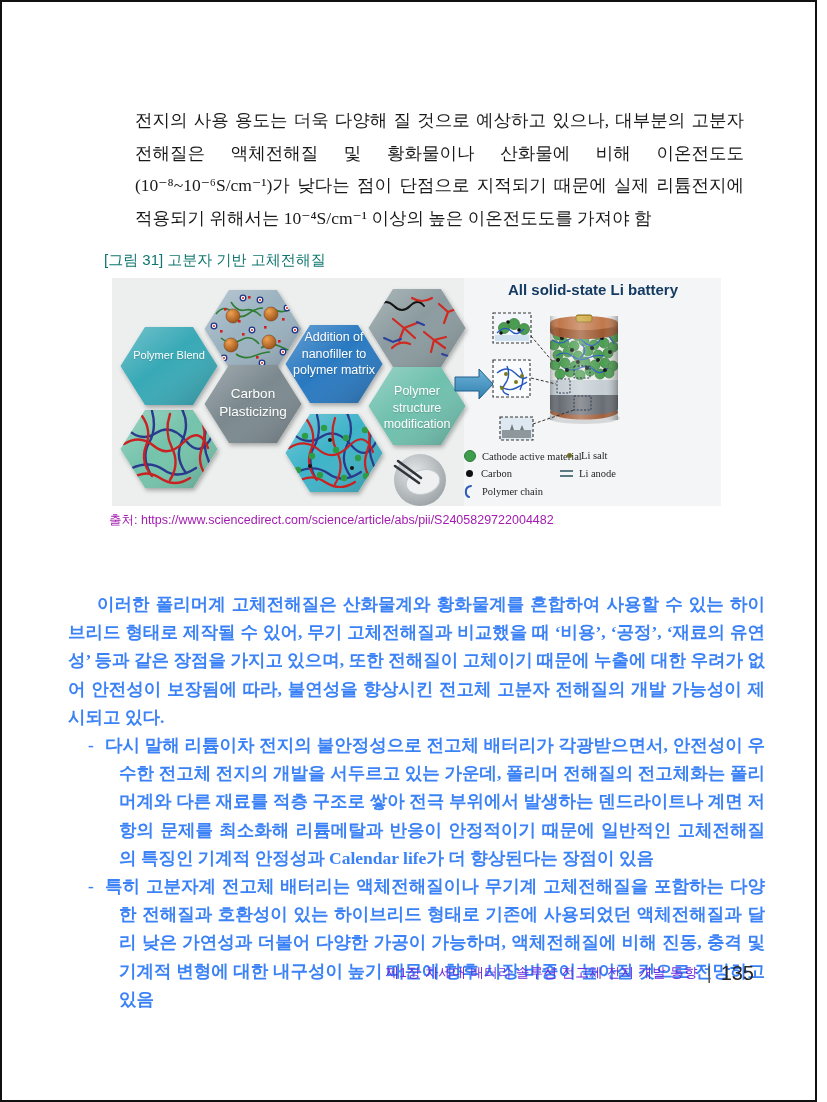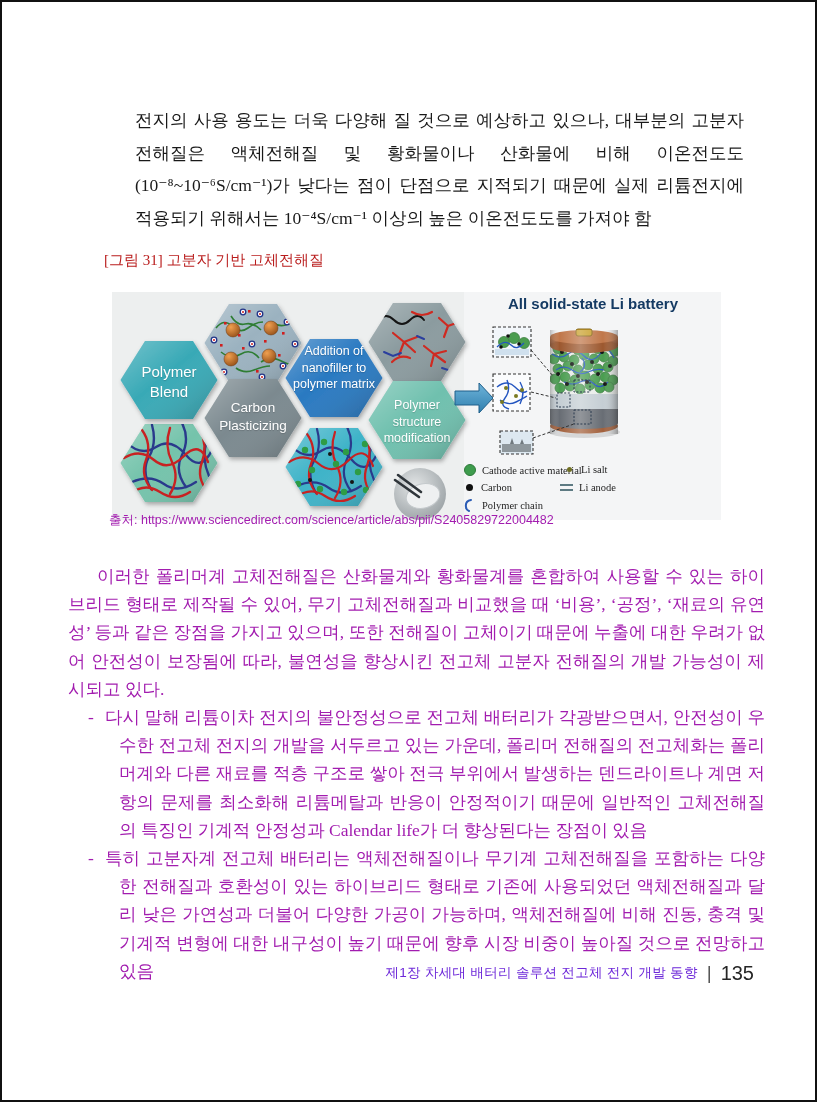--- a/index.html
+++ b/index.html
@@ -10,55 +10,55 @@
     font-family:"Liberation Serif","DejaVu Serif",serif;
     color:#1b1b1b; overflow:hidden;
   }
   
   .intro {
     position:absolute; left:133px; top:102px; width:609px;
     font-size:17.5px; line-height:32.6px; text-align:justify; color:#191919;
   }
   .fig-caption {
     position:absolute; left:102px; top:249px;
-    font-family:Liberation Serif, serif;
-    font-size:15px; color:#b91c1c;
+    font-family:Liberation Sans, sans-serif;
+    font-size:15px; color:#0f766e;
   }
   .figure {
-    position:absolute; left:110px; top:290px; width:609px; height:228px;
+    position:absolute; left:110px; top:276px; width:609px; height:228px;
     overflow:hidden; background:#3b82f6;
   }
   .fig-source {
     position:absolute; left:107px; top:510px;
     font-family:"Liberation Sans","DejaVu Sans",sans-serif;
     font-size:12.5px; color:#a21caf;
   }
   .body-block {
-    position:absolute; left:66px; top:560px; width:697px;
-    font-size:17.5px; line-height:28.2px; text-align:justify; color:#a21caf;
+    position:absolute; left:66px; top:588px; width:697px;
+    font-size:17.5px; line-height:28.2px; text-align:justify; color:#3b82f6;font-weight:bold;
   }
   .body-block .para { text-indent:29px; }
   .bullet { display:flex; padding-left:20px; }
   .bullet-dash { width:17px; flex:none; }
   .bullet-text { flex:1; text-indent:-14px; padding-left:14px; text-align:justify; }
   .footer {
     position:absolute; top:956px; right:61px; height:30px;
     display:flex; align-items:center; gap:9px;
     font-family:"Liberation Sans","DejaVu Sans",sans-serif;
   }
   .footer .chapter { font-size:13.5px; color:#6d28d9; letter-spacing:.3px; }
   .footer .sep { font-size:19px; color:#555; font-weight:300; }
   .footer .pagenum { font-size:20px; color:#262626; }
   
   .hexlabel {
     position:absolute; text-align:center; color:#ffffff;
     font-family:"Liberation Sans","DejaVu Sans",sans-serif; line-height:1.32;
     text-shadow:0 1px 1px rgba(0,0,0,.18);
   }
-  .hl-blend        { left:10px;  top:70px;  width:94px; font-size:15px; }
+  .hl-blend        { left:10px;  top:70px;  width:94px; font-size:11px; }
   .hl-plasticizing { left:94px;  top:107px; width:94px; font-size:13.5px; }
   .hl-nanofiller   { left:179px; top:51px;  width:86px; font-size:12.5px; }
   .hl-structure    { left:260px; top:105px; width:90px; font-size:12.5px; }
   .fig-title {
     position:absolute; left:358px; top:3px; width:246px; text-align:center;
     font-family:"Liberation Sans","DejaVu Sans",sans-serif;
     font-size:15px; font-weight:bold; color:#143a63;
   }
   .legend-item {
     position:absolute; display:flex; align-items:center; gap:6px;

